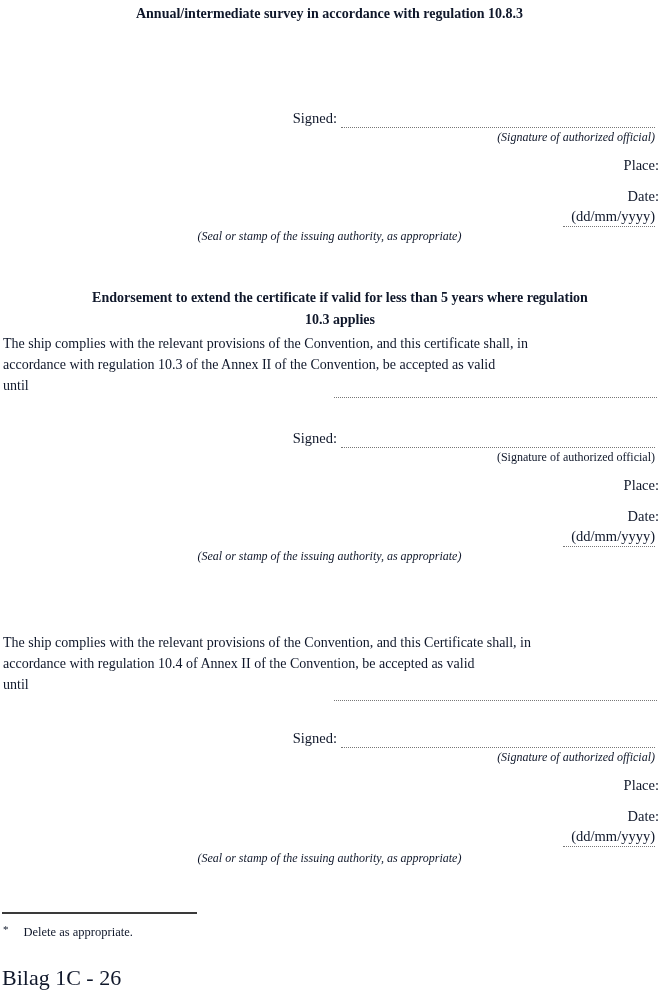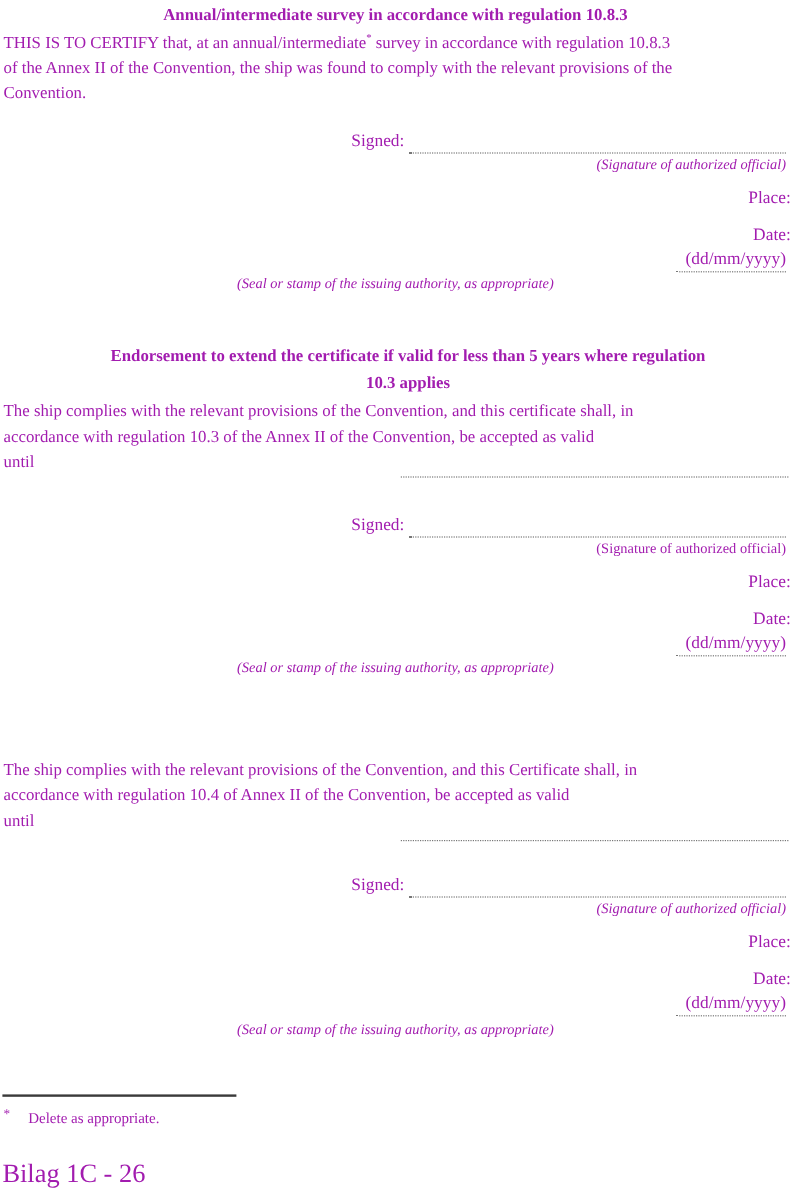--- a/index.html
+++ b/index.html
@@ -3,21 +3,21 @@
 <meta charset="utf-8">
 <style>
   * { margin: 0; padding: 0; box-sizing: border-box; }
   html, body { background: #ffffff; }
   .page {
     position: relative;
     width: 659px;
     height: 1000px;
     background: #ffffff;
     font-family: "Liberation Serif", serif;
-    color: #a21caf;
+    color: #0f172a;
     overflow: hidden;
   }
   .abs { position: absolute; }
   .heading {
     left: 0; width: 659px;
     text-align: center;
     font-weight: bold;
     font-size: 14px;
     line-height: 22px;
     white-space: pre-line;
@@ -102,23 +102,20 @@
     line-height: 26px;
   }
 </style>
 </head>
 <body>
 
 <div class="page">
 
   <div class="abs heading" style="top:3px;">Annual/intermediate survey in accordance with regulation 10.8.3</div>
 
-  <div class="abs para" style="top:26px;"><span>THIS IS TO CERTIFY that, at an annual/intermediate</span><sup>*</sup><span> survey in accordance with regulation 10.8.3
-of the Annex II of the Convention, the ship was found to comply with the relevant provisions of the
-Convention.</span></div>
 
   <div class="abs sig-block" style="top:107px;">
     <div class="sig-row">
       <span class="sig-label">Signed:</span>
       <span class="fill-line"></span>
     </div>
     <div class="sig-caption">(Signature of authorized official)</div>
     <div class="sig-row row-gap">
       <span class="sig-label">Place:</span>
       <span class="fill-line"></span>

